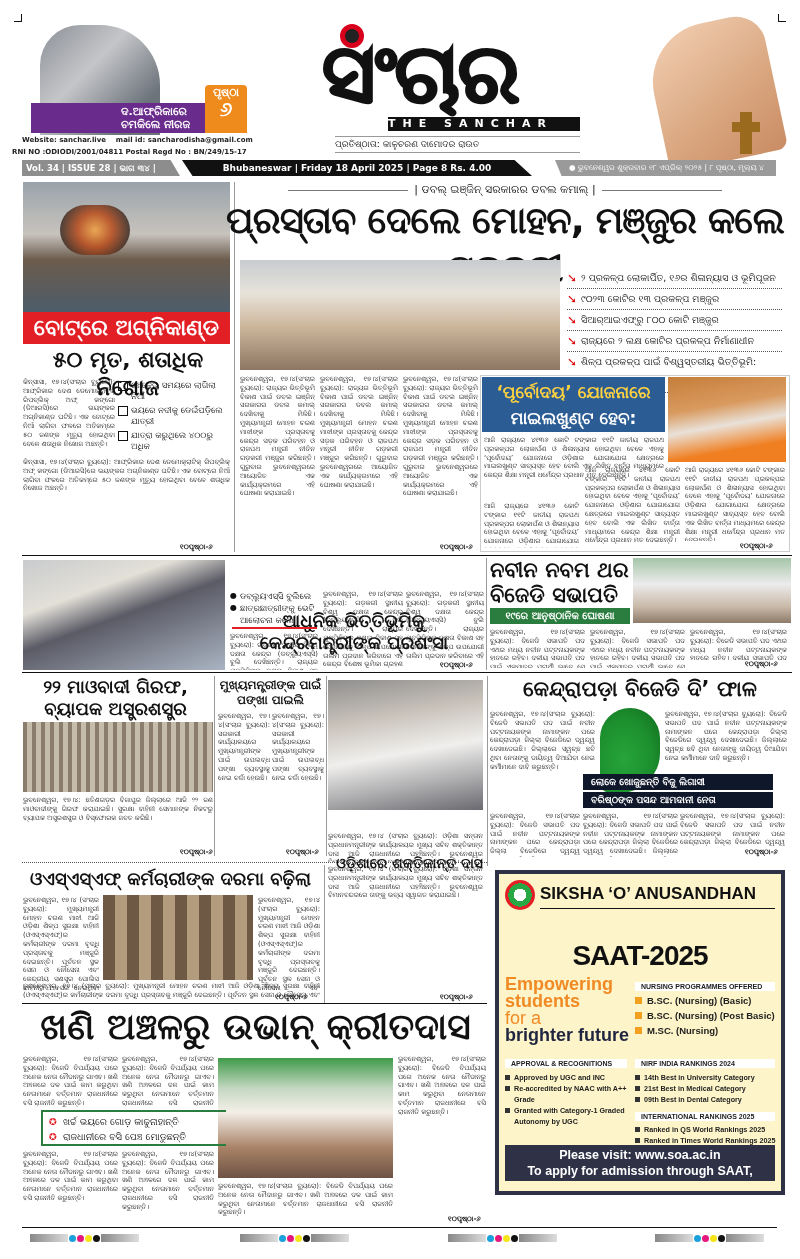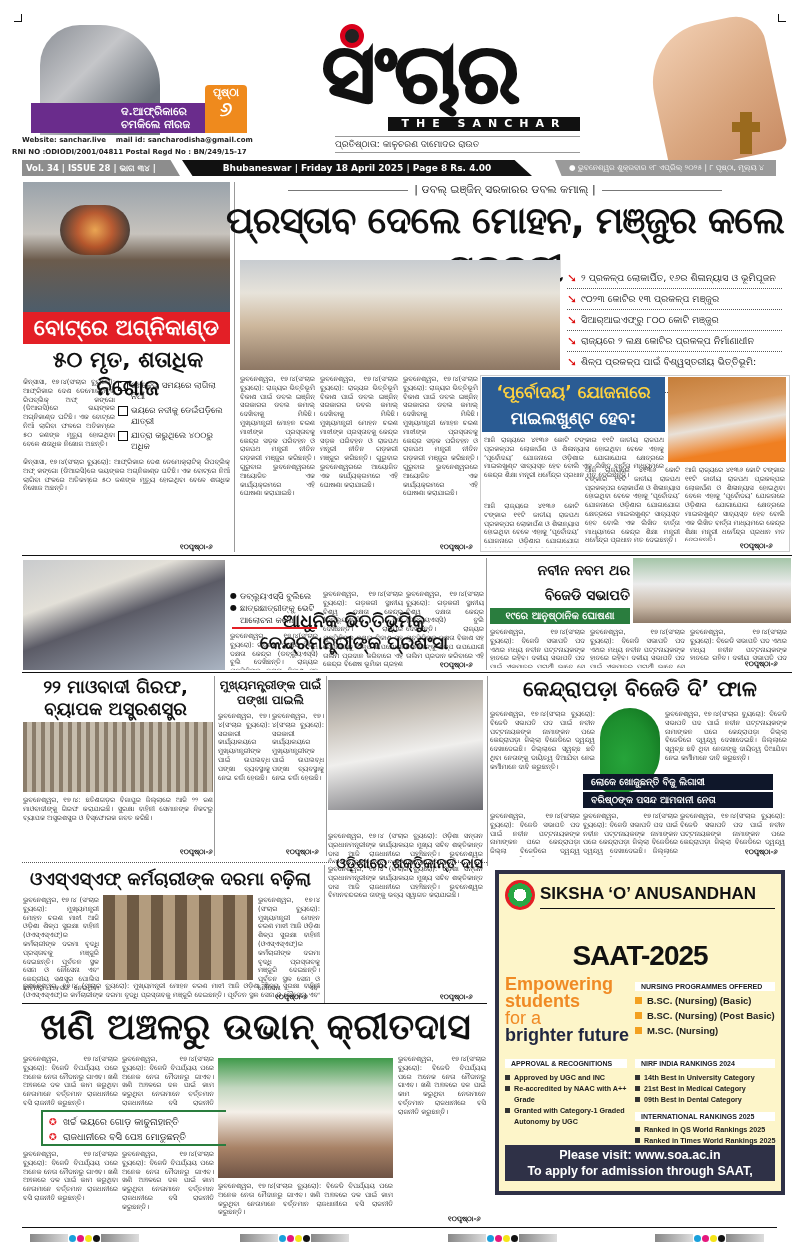--- a/index.html
+++ b/index.html
@@ -1,21 +1,21 @@
 <!DOCTYPE html>
 <html><head>
 <meta charset="utf-8">
 <style>
   * { box-sizing: border-box; margin: 0; padding: 0; }
   body { width: 800px; height: 1259px; background: #fff; font-family: "DejaVu Sans", sans-serif; color: #111; position: relative; overflow: hidden; }
   .abs { position: absolute; }
   .serif { font-family: "DejaVu Serif", serif; }
   .mast-title { left: 235px; top: 18px; width: 370px; height: 110px; display:flex; align-items:center; justify-content:center; font-size: 82px; font-weight: 900; letter-spacing: -2px; color:#111; -webkit-text-stroke: 2px #111; }
   .mast-dot { left: 340px; top: 24px; width: 24px; height: 24px; border-radius: 50%; border: 5px solid #d9001b; background:#222; }
-  .the-sanchar { left: 388px; top: 117px; width: 192px; height: 14px; background:#111; color:#fff; font-size: 11px; font-weight: bold; letter-spacing: 7px; text-align:center; line-height: 14px; }
+  .the-sanchar { left: 388px; top: 117px; width: 192px; height: 14px; background:#111; color:#fff; font-size: 11px; font-weight: bold; letter-spacing: 7px; text-align:left; line-height: 14px; }
   .founder { left: 335px; top: 136px; width: 245px; font-size: 9px; border-top: 1px solid #999; border-bottom:1px solid #999; padding: 2px 0; }
   .left-ad { left: 22px; top: 22px; width: 225px; height: 112px; }
   .athlete { left: 40px; top: 25px; width: 120px; height: 110px; background: linear-gradient(160deg,#e8c9a7 0%, #b58866 40%, #2a2a6a 70%, #33337a 100%); border-radius: 40px 60px 0 0; }
   .left-ad-banner { left: 22px; top: 103px; width: 183px; height: 30px; background:#6a2c8c; color:#fff; font-size: 11px; font-weight:bold; padding: 2px 4px 0 90px; line-height: 13px; margin-left: 9px; }
   .page-badge { left: 205px; top: 85px; width: 42px; height: 48px; background:#ef8a1d; color:#fff; text-align:center; font-size: 11px; font-weight:bold; line-height: 16px; border-radius: 4px 4px 0 0; }
   .page-badge .num { font-size: 20px; }
   .web-line { left: 22px; top: 136px; font-size: 7px; font-weight:bold; color:#222; }
   .rni-line { left: 12px; top: 148px; font-size: 7px; font-weight:bold; color:#222; }
   .hands { left: 655px; top: 22px; width: 120px; height: 140px; background: linear-gradient(150deg, #f3d1b5 0%, #d9a67f 60%, #c98c64 100%); border-radius: 60px 30px 10px 10px; transform: rotate(-12deg); }
   .cross { left: 740px; top: 112px; width: 12px; height: 42px; background:#9a6a1e; }
@@ -45,21 +45,21 @@
   .pradhan-photo { left: 668px; top: 377px; width: 118px; height: 85px; background: linear-gradient(170deg,#c57e3a 0%, #d99a5f 35%, #e9e1d8 55%, #f07f21 80%); }
   .col-rule { border-left: 1px solid #999; }
   .hr { border-top: 1px solid #111; }
   .hr-dot { border-top: 1px dotted #555; }
   .nitin-photo { left: 23px; top: 560px; width: 202px; height: 110px; background: linear-gradient(160deg,#c9cbcd 0%, #e3e0d8 30%, #5b5b66 50%, #aab4c2 100%); }
   .aadhunik-hd { left: 228px; top: 563px; width: 252px; font-size: 18px; font-weight: 900; text-align:center; line-height: 22px; margin-top: 47px; }
   .aadhunik-bul { left: 230px; top: 590px; width: 90px; font-size: 8.5px; line-height: 12px; }
   .aadhunik-bul div { padding-left: 10px; position: relative; }
   .aadhunik-bul div:before { content:"●"; position:absolute; left:0; top:0; font-size: 8px; }
   .aadhunik-ul { left: 232px; top: 627px; width: 85px; border-top: 2px solid #e31f26; }
-  .naveen-hd { left: 490px; top: 558px; width: 140px; font-size: 14px; font-weight:900; text-align:right; line-height: 25px; }
+  .naveen-hd { left: 490px; top: 558px; width: 140px; font-size: 21px; font-weight:900; text-align:left; line-height: 25px; }
   .naveen-sub { left: 490px; top: 608px; width: 140px; height: 16px; background:#2a7d3e; color:#fff; font-size: 10px; font-weight:bold; text-align:center; line-height:16px; }
   .naveen-photo { left: 633px; top: 558px; width: 158px; height: 65px; background: linear-gradient(180deg,#a4c5a8 0%, #ececec 40%, #c9b9a8 75%, #8e7b6a 100%); }
   .maoist-hd { left: 23px; top: 676px; width: 185px; font-size: 18px; font-weight:900; text-align:center; line-height: 22px; }
   .weapons-photo { left: 23px; top: 722px; width: 190px; height: 70px; background: repeating-linear-gradient(90deg,#8b7d6b 0 4px,#c6bcac 4px 9px); }
   .cm-hd { left: 218px; top: 678px; width: 105px; font-size: 12px; font-weight:900; text-align:center; line-height: 15px; }
   .shakti-photo { left: 328px; top: 680px; width: 155px; height: 130px; background: linear-gradient(170deg,#8f8e8e 0%, #c9c3bb 30%, #f0efed 55%, #6a6a70 100%); }
   .shakti-hd { left: 328px; top: 855px; width: 155px; font-size: 14px; font-weight:900; text-align:right; }
   .kendra-hd { left: 490px; top: 676px; width: 300px; font-size: 21px; font-weight:900; text-align:center; line-height: 26px; }
   .conch { left: 600px; top: 708px; width: 60px; height: 85px; background: radial-gradient(ellipse at 40% 60%, #26a43a 0%, #1d8f2e 55%, #0f6a1c 100%); border-radius: 30px 30px 40px 10px; }
   .kendra-red { left: 583px; top: 792px; width: 190px; height: 16px; background:#0f172a; color:#fff; font-size: 9.5px; font-weight:bold; padding-left: 8px; line-height:16px; }

